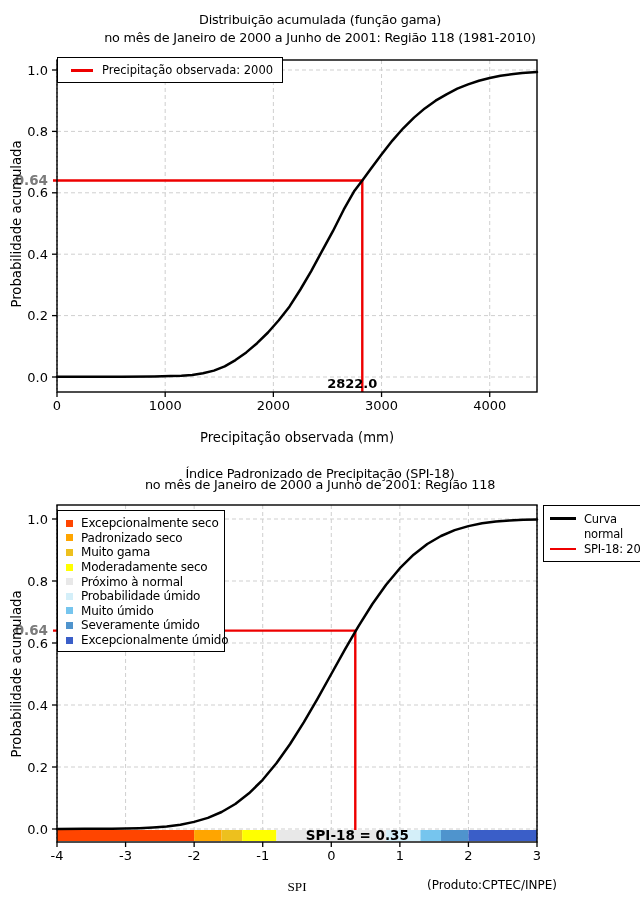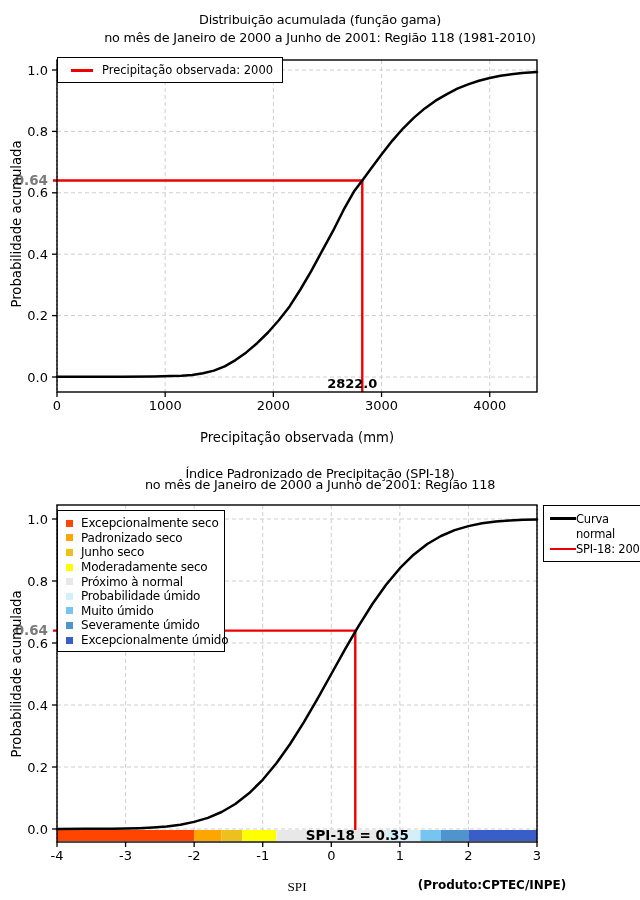--- a/index.html
+++ b/index.html
@@ -30,22 +30,22 @@
     left:57px;top:510px;width:168px;padding:5px 4px 4px 8px;
   }
   .cat-row{display:flex;align-items:center;height:14.6px;}
   .swatch{width:7px;height:7px;display:inline-block;flex:0 0 7px;}
   .cat-label{font-size:12px;margin-left:8px;white-space:nowrap;letter-spacing:-0.2px;}
   #legend-right{
     left:543px;top:505px;width:104px;padding:5px 4px 4px 6px;
   }
   .lr-row{display:flex;align-items:center;height:15.2px;}
   .lr-line{width:26px;height:2.6px;display:inline-block;flex:0 0 26px;}
-  .lr-text{font-size:11.5px;margin-left:0;white-space:nowrap;letter-spacing:-0.2px;}
-  .footer{font-size:12px;font-weight:bold;}
+  .lr-text{font-size:11.5px;margin-left:8px;white-space:nowrap;letter-spacing:-0.2px;}
+  .footer{font-size:12px;}
 </style>
 </head>
 <body>
 
 <svg id="plot" width="640" height="900">
     <line x1="57" y1="377" x2="537" y2="377" stroke="#cfcfcf" stroke-dasharray="4 3"></line>
     <line x1="57" y1="315.6" x2="537" y2="315.6" stroke="#cfcfcf" stroke-dasharray="4 3"></line>
     <line x1="57" y1="254.2" x2="537" y2="254.2" stroke="#cfcfcf" stroke-dasharray="4 3"></line>
     <line x1="57" y1="192.8" x2="537" y2="192.8" stroke="#cfcfcf" stroke-dasharray="4 3"></line>
     <line x1="57" y1="131.39999999999998" x2="537" y2="131.39999999999998" stroke="#cfcfcf" stroke-dasharray="4 3"></line>
@@ -160,21 +160,21 @@
   <div class="cat-row">
     <span class="swatch" style="background-color: rgb(255, 69, 0);"></span>
     <span class="cat-label">Excepcionalmente seco</span>
   </div>
   <div class="cat-row">
     <span class="swatch" style="background-color: rgb(255, 165, 0);"></span>
     <span class="cat-label">Padronizado seco</span>
   </div>
   <div class="cat-row">
     <span class="swatch" style="background-color: rgb(237, 192, 30);"></span>
-    <span class="cat-label">Junho seco</span>
+    <span class="cat-label">Muito gama</span>
   </div>
   <div class="cat-row">
     <span class="swatch" style="background-color: rgb(255, 255, 0);"></span>
     <span class="cat-label">Moderadamente seco</span>
   </div>
   <div class="cat-row">
     <span class="swatch" style="background-color: rgb(232, 232, 232);"></span>
     <span class="cat-label">Próximo à normal</span>
   </div>
   <div class="cat-row">

